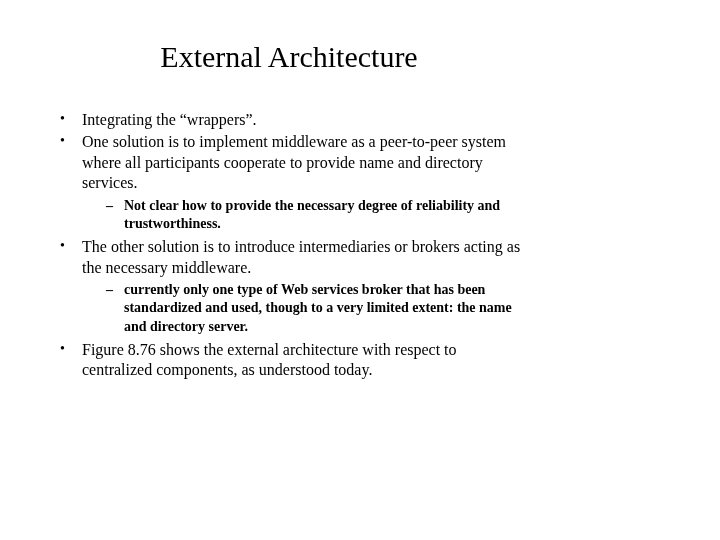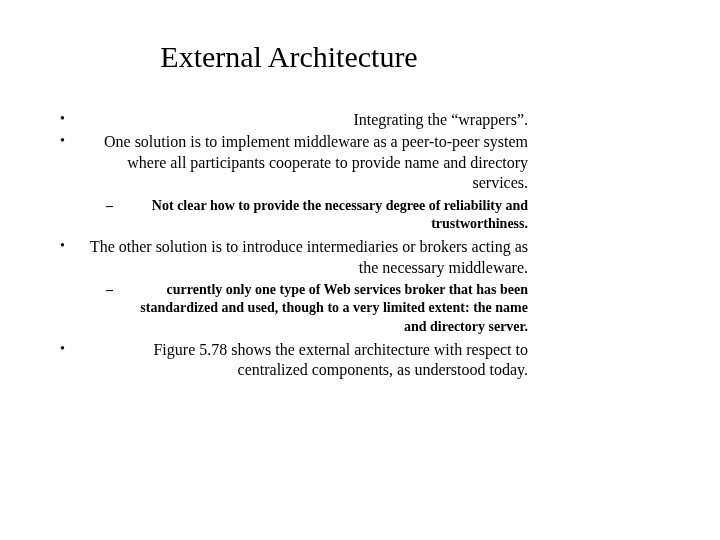--- a/index.html
+++ b/index.html
@@ -27,21 +27,20 @@
     list-style: none;
     margin: 0;
     padding: 0 0 0 8px;
     font-size: 16px;
     line-height: 1.28;
   }
   ul.lvl1 > li {
     position: relative;
     padding-left: 24px;
     margin-bottom: 2px;
-    text-align: right;
   }
   ul.lvl1 > li::before {
     content: "•";
     position: absolute;
     left: 2px;
     top: 0;
     font-size: 14px;
   }
   ul.lvl2 {
     list-style: none;
@@ -83,16 +82,16 @@
     </li>
     <li>
       <span>The other solution is to introduce intermediaries or brokers acting as the necessary middleware.</span>
       <ul class="lvl2">
         <li>
           <span> currently only one type of Web services broker that has been standardized and used, though to a very limited extent: the name and directory server.</span>
         </li>
       </ul>
     </li>
     <li>
-      <span>Figure 5.78 shows the external architecture with respect to centralized components, as understood today.</span>
+      <span>Figure 8.76 shows the external architecture with respect to centralized components, as understood today.</span>
     </li>
   </ul>
 </div>
 
 </body></html>

